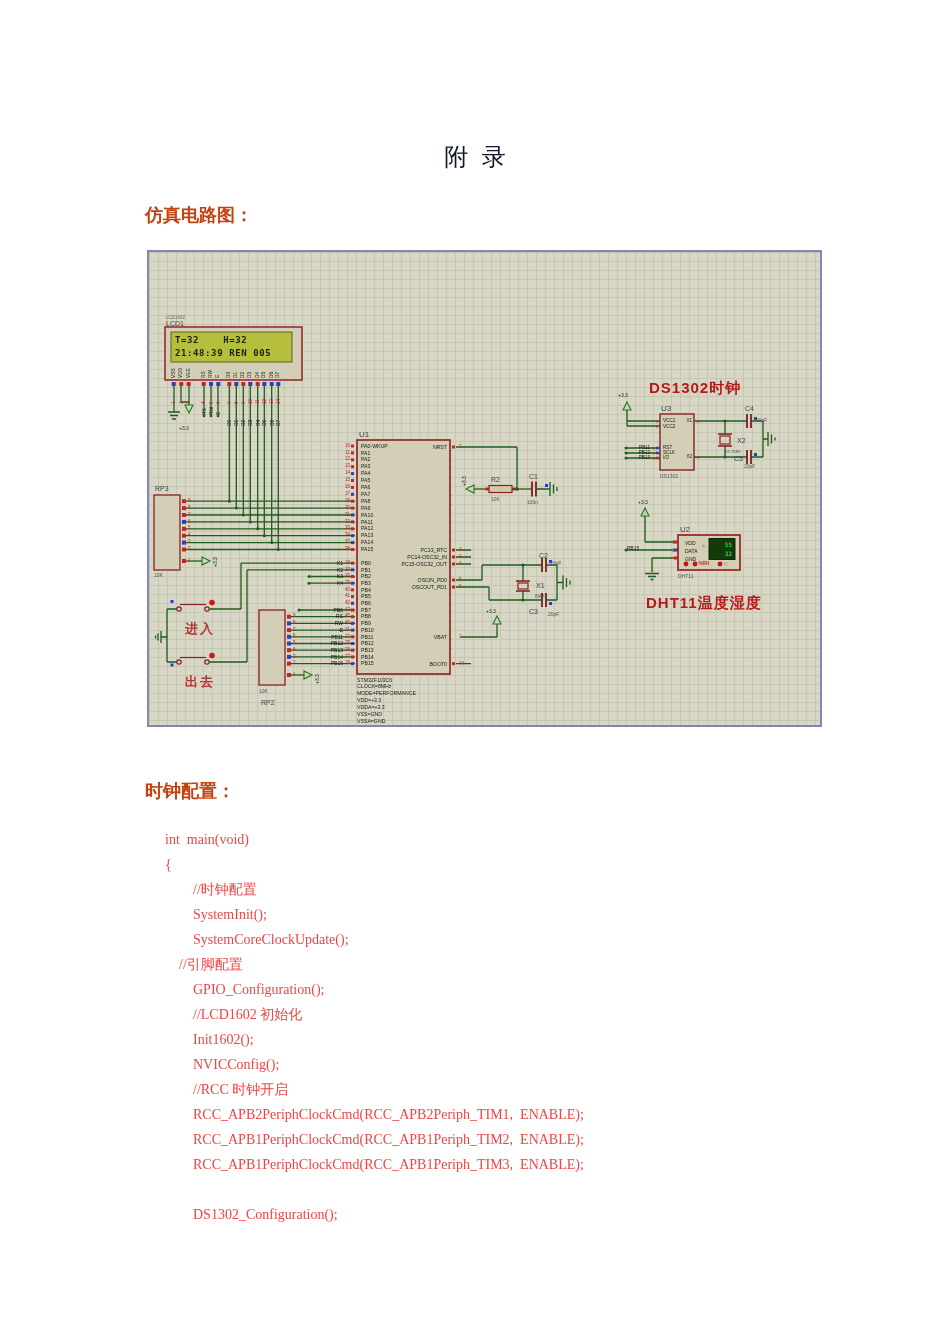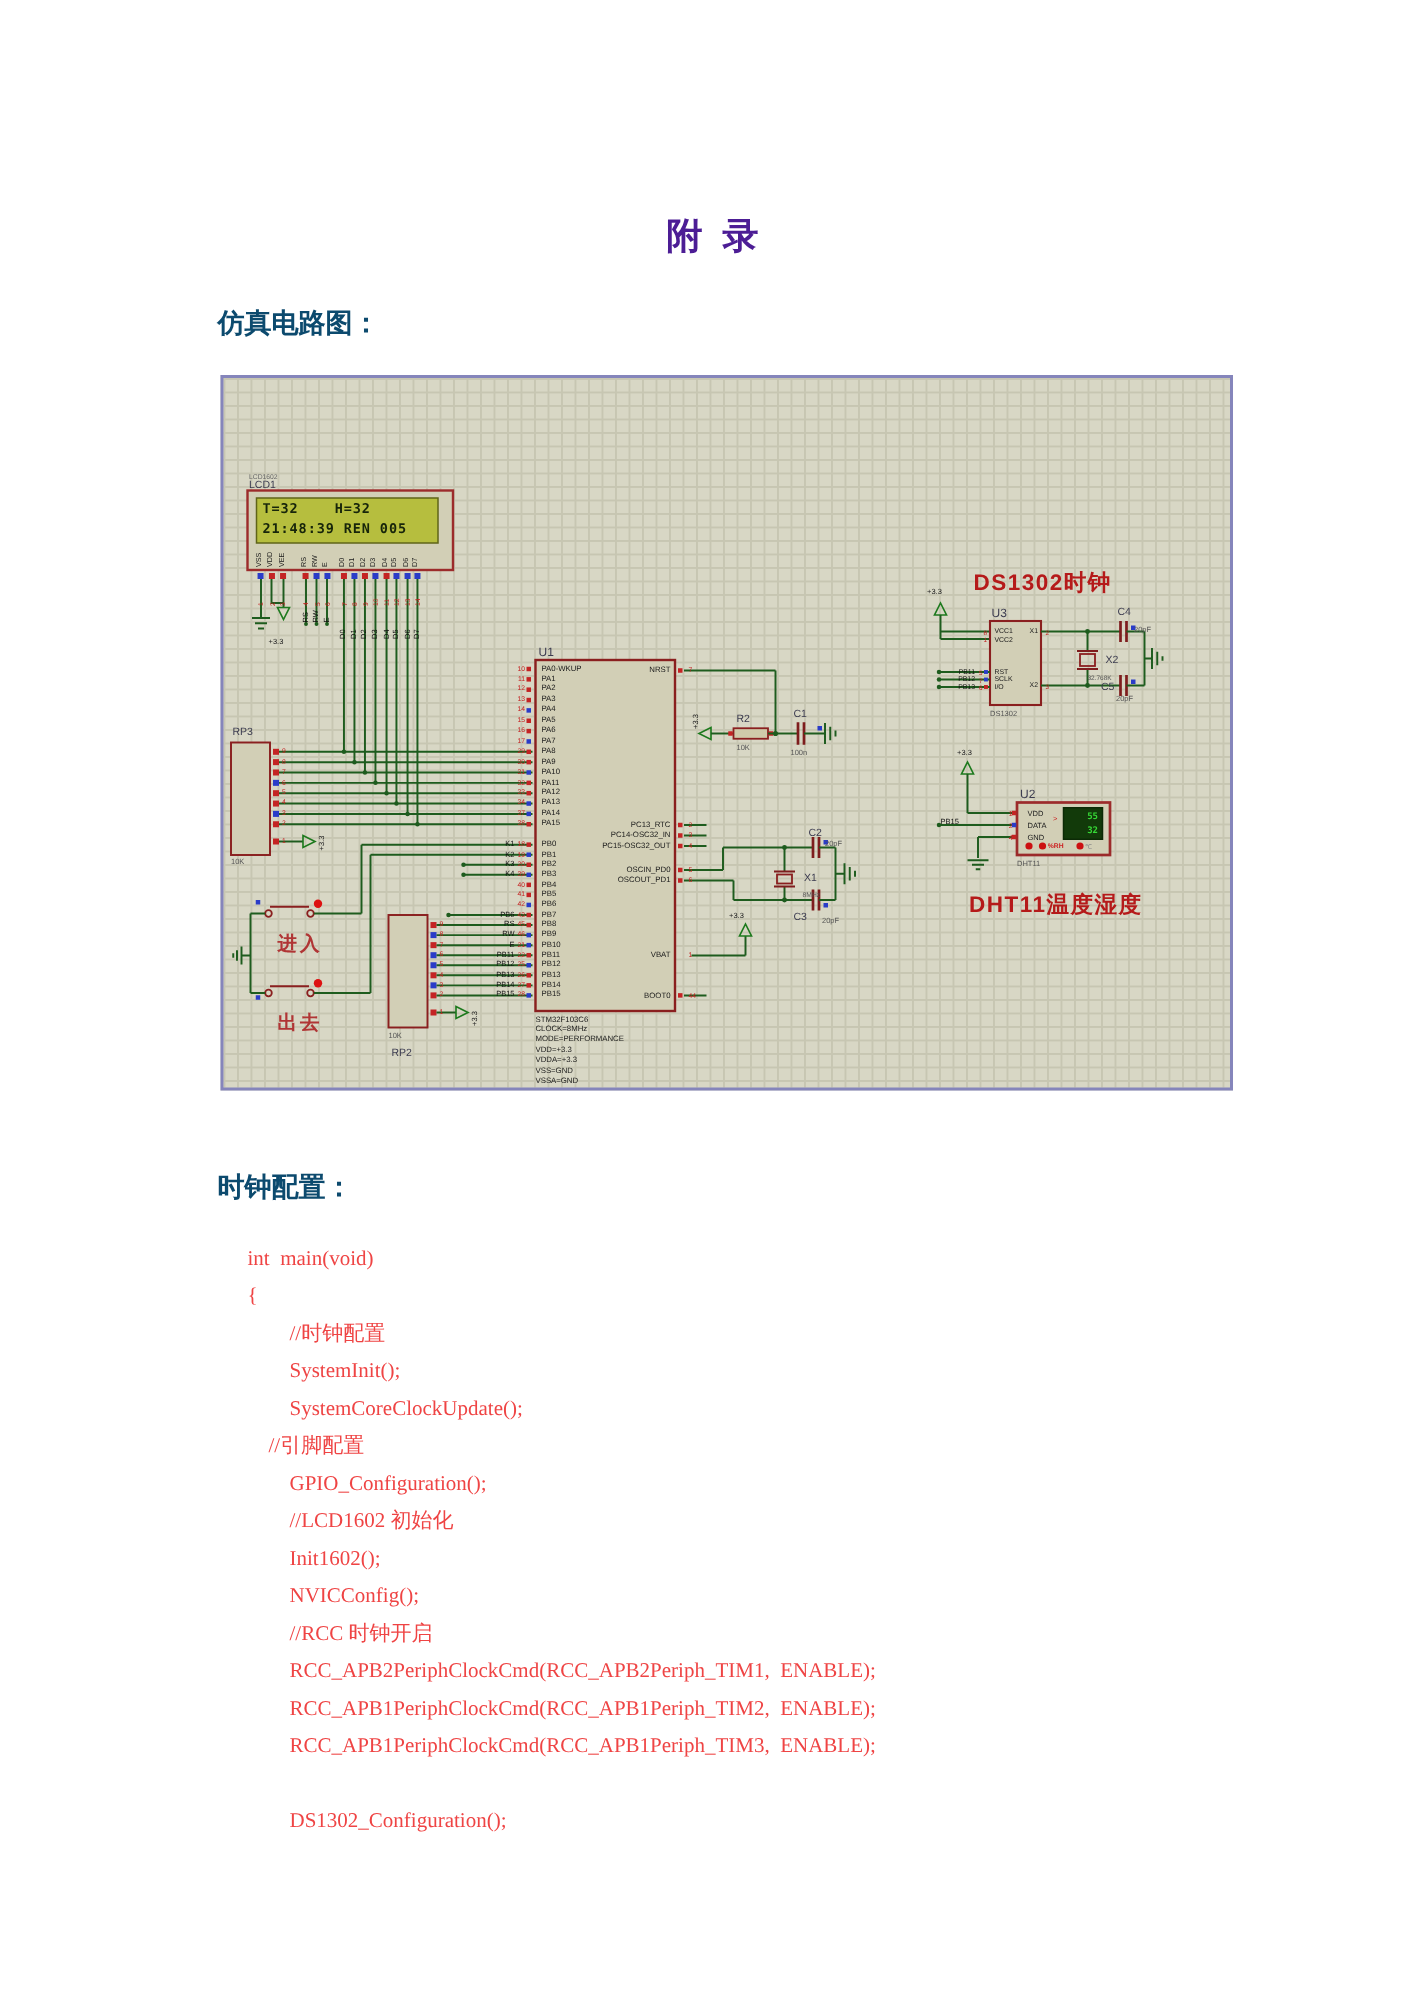--- a/index.html
+++ b/index.html
@@ -9,22 +9,22 @@
   .v{transform:rotate(-90deg);transform-origin:0 0;}
   .r{text-align:right;}
   .pn{font-size:4.5px;color:#c42020;}
   .nm{font-size:5.2px;color:#1a1a1a;}
   .ref{font-size:7px;color:#3c3c50;}
   .big{font-size:8px;color:#3c3c50;}
   .val{font-size:5px;color:#555;}
   .net{font-size:5px;color:#111;}
   .pwr{font-size:5px;color:#222;}
   .secred{font-size:15px;font-weight:bold;color:#b51a1a;letter-spacing:1px;}
-  #doc-title{top:141px;left:0;width:950px;text-align:center;font-size:24px;font-weight:bold;color:#4c1d95;}
-  .hsec{font-size:18px;font-weight:bold;color:#0c4a6e;}
+  #doc-title{top:141px;left:0;width:950px;text-align:center;font-size:24px;font-weight:normal;color:#0f172a;}
+  .hsec{font-size:18px;font-weight:bold;color:#c2410c;}
   #schematic{position:absolute;left:147px;top:250px;width:675px;height:477px;
      background-color:#d8d7c5;
      background-image:linear-gradient(#c7c6b2 1px,transparent 1px),
                       linear-gradient(90deg,#c7c6b2 1px,transparent 1px);
      background-size:9px 9px;
      border:2px solid #8585bb;box-sizing:border-box;}
   #sch-title{top:11px;left:0;width:671px;text-align:center;font-size:21px;font-weight:bold;
      color:#b51a1a;letter-spacing:2px;}
   #lcd-screen-l1,#lcd-screen-l2{font-family:"DejaVu Sans Mono",monospace;font-weight:bold;
      font-size:9px;color:#17250a;letter-spacing:0.6px;}

